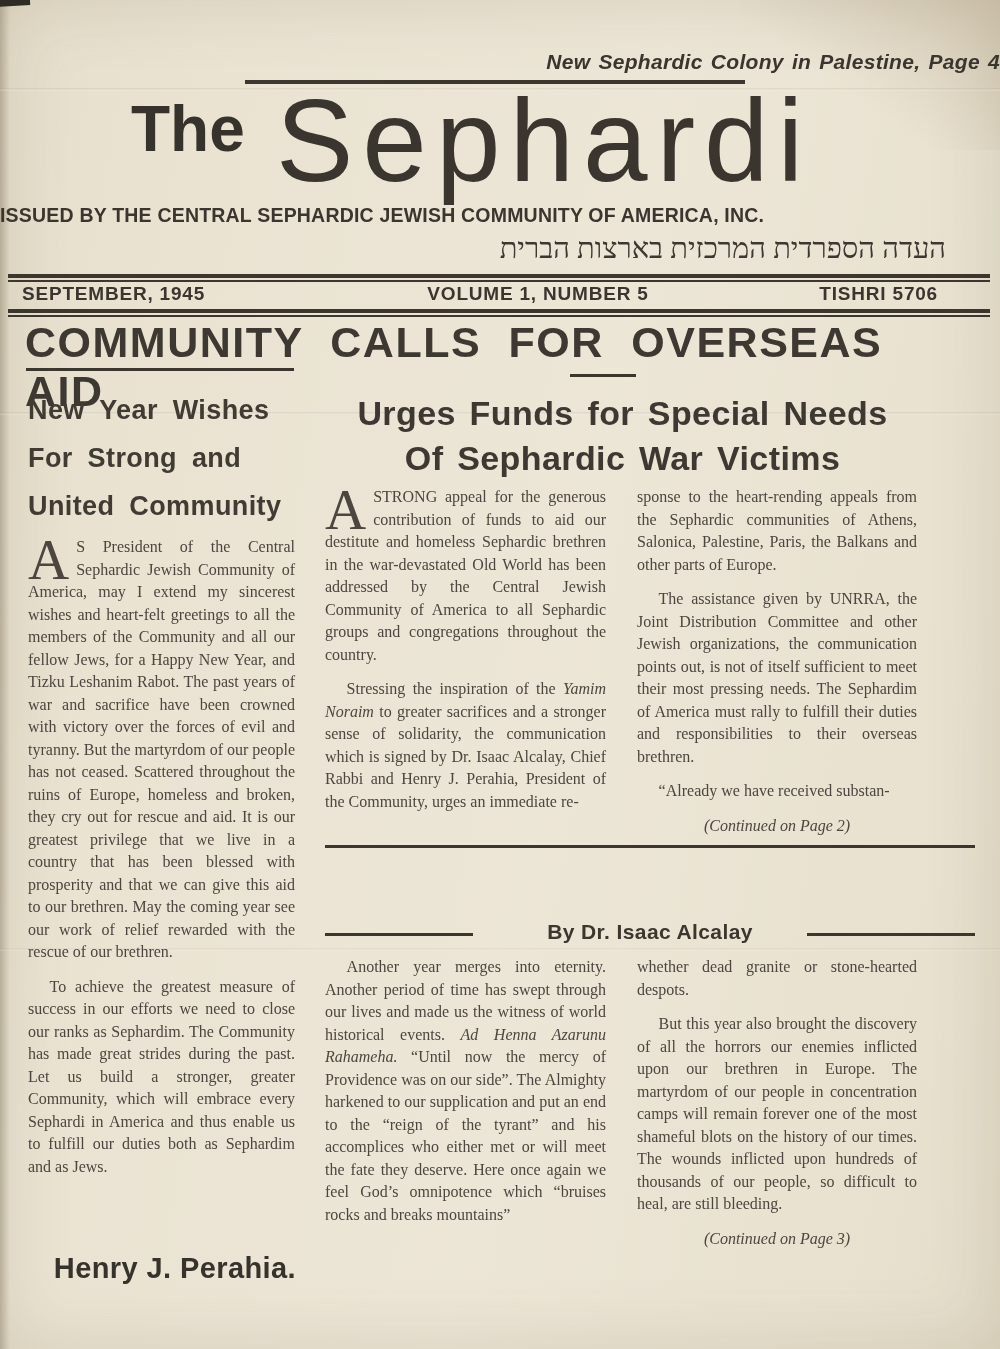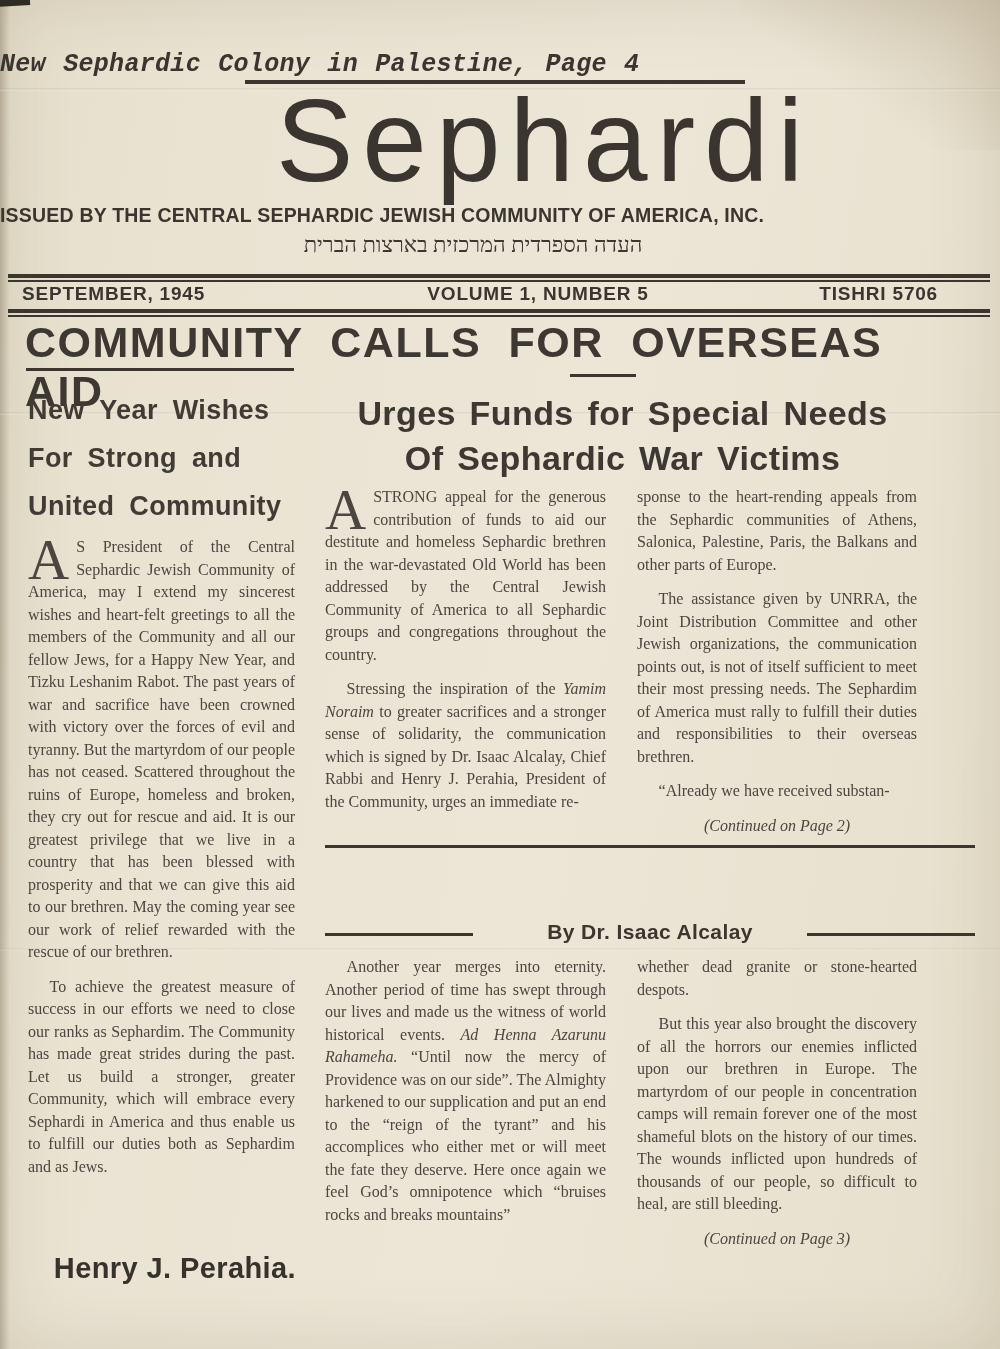--- a/index.html
+++ b/index.html
@@ -18,33 +18,33 @@
   .fold-tr { position:absolute; right:0; top:0; width:260px; height:150px;
     background:linear-gradient(215deg, rgba(150,130,98,0.28), rgba(150,130,98,0) 60%); }
   .crease { position:absolute; left:0; width:100%; height:3px;
     background:linear-gradient(180deg, rgba(130,112,82,0.14), rgba(255,255,255,0.25)); }
   .crease.c1 { top:88px; } .crease.c2 { top:412px; } .crease.c3 { top:948px; opacity:.7; }
 
   
   .rule { position:absolute; background:#3b372f; }
 
   
-  .teaser { position:absolute; left:0; top:50px; width:100%; text-align:left;
-    font-family:Liberation Mono, monospace; font-weight:700; font-style:italic;
-    font-size:25px; color:#3a362f; letter-spacing:.3px; word-spacing:2px; }
+  .teaser { position:absolute; left:0; top:50px; width:100%; text-align:right;
+    font-family:Liberation Sans, sans-serif; font-weight:700; font-style:italic;
+    font-size:21px; color:#3a362f; letter-spacing:.3px; word-spacing:2px; }
   .masthead-the { position:absolute; left:131px; top:92px;
     font-family:"Liberation Sans", sans-serif; font-weight:700; font-size:64px; color:#36332c; }
   .masthead-title { position:absolute; left:276px; top:74px;
     font-family:"Liberation Sans", sans-serif; font-weight:400; font-size:116px;
     letter-spacing:9px; color:#3a362f; }
   .issued { position:absolute; left:0; top:204px; width:946px; text-align:left;
     font-family:"Liberation Sans", sans-serif; font-weight:700; font-size:19.5px;
     letter-spacing:.2px; color:#3a362f; }
-  .hebrew { position:absolute; left:0; top:232px; width:946px; text-align:center;
-    font-size:22px; color:#3c3831; }
+  .hebrew { position:absolute; left:0; top:232px; width:946px; text-align:right;
+    font-size:29px; color:#3c3831; }
 
   
   .dateline { position:absolute; left:8px; top:283px; width:982px; height:26px;
     font-family:"Liberation Sans", sans-serif; font-weight:700; font-size:19px;
     letter-spacing:.8px; color:#3a362f; }
   .dl-left { position:absolute; left:14px; top:0; }
   .dl-center { position:absolute; left:330px; width:400px; top:0; text-align:center; }
   .dl-right { position:absolute; right:52px; top:0;margin-left:27px; }
 
   
@@ -93,20 +93,21 @@
 
   <div class="edge-left"></div>
   <div class="fold-tr"></div>
   <div class="corner-sliver"></div>
   <div class="crease c1"></div>
   <div class="crease c2"></div>
   <div class="crease c3"></div>
 
   <div class="teaser">New Sephardic Colony in Palestine, Page 4</div>
   <div class="rule" style="left:245px; top:80px; width:500px; height:4px;"></div>
+  <div class="masthead-the">The</div>
   <div class="masthead-title">Sephardi</div>
   <div class="issued">ISSUED BY THE CENTRAL SEPHARDIC JEWISH COMMUNITY OF AMERICA, INC.</div>
   <div class="hebrew" dir="rtl">העדה הספרדית המרכזית בארצות הברית</div>
 
   <div class="rule" style="left:8px; top:274px; width:982px; height:4px;"></div>
   <div class="rule" style="left:8px; top:280px; width:982px; height:1.5px;"></div>
   <div class="dateline">
     <span class="dl-left">SEPTEMBER, 1945</span>
     <span class="dl-center">VOLUME 1, NUMBER 5</span>
     <span class="dl-right">TISHRI 5706</span>

